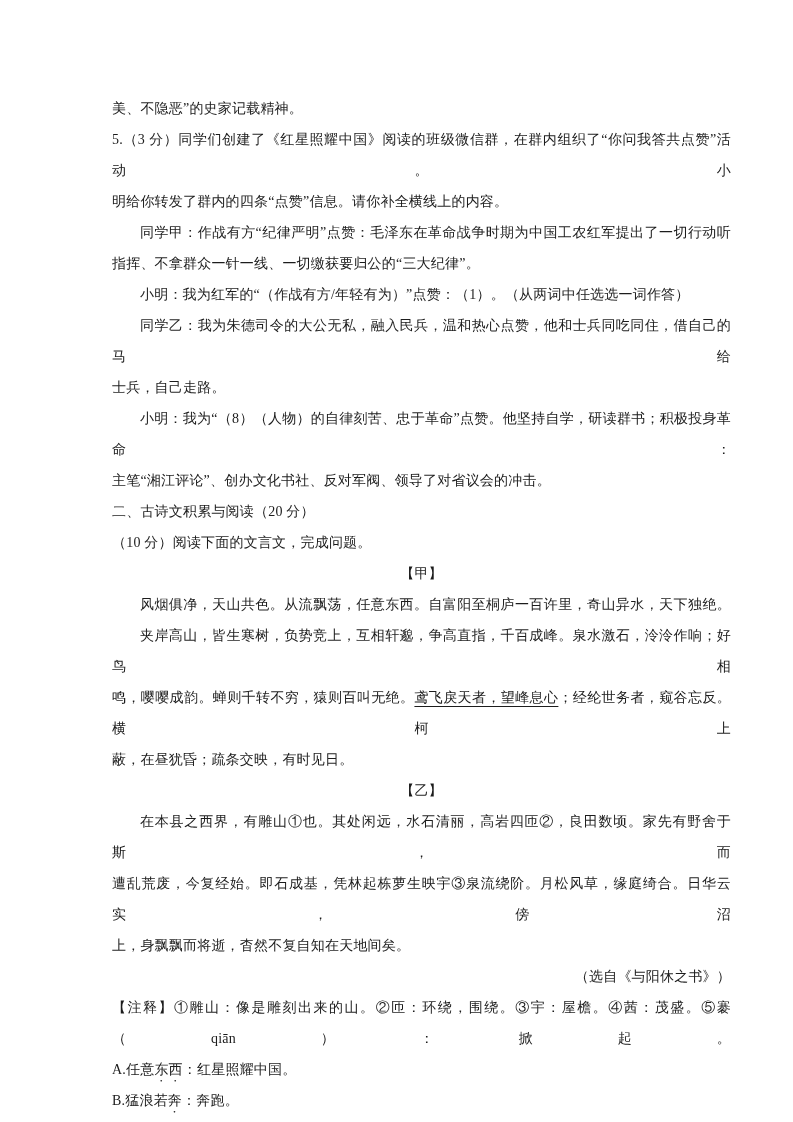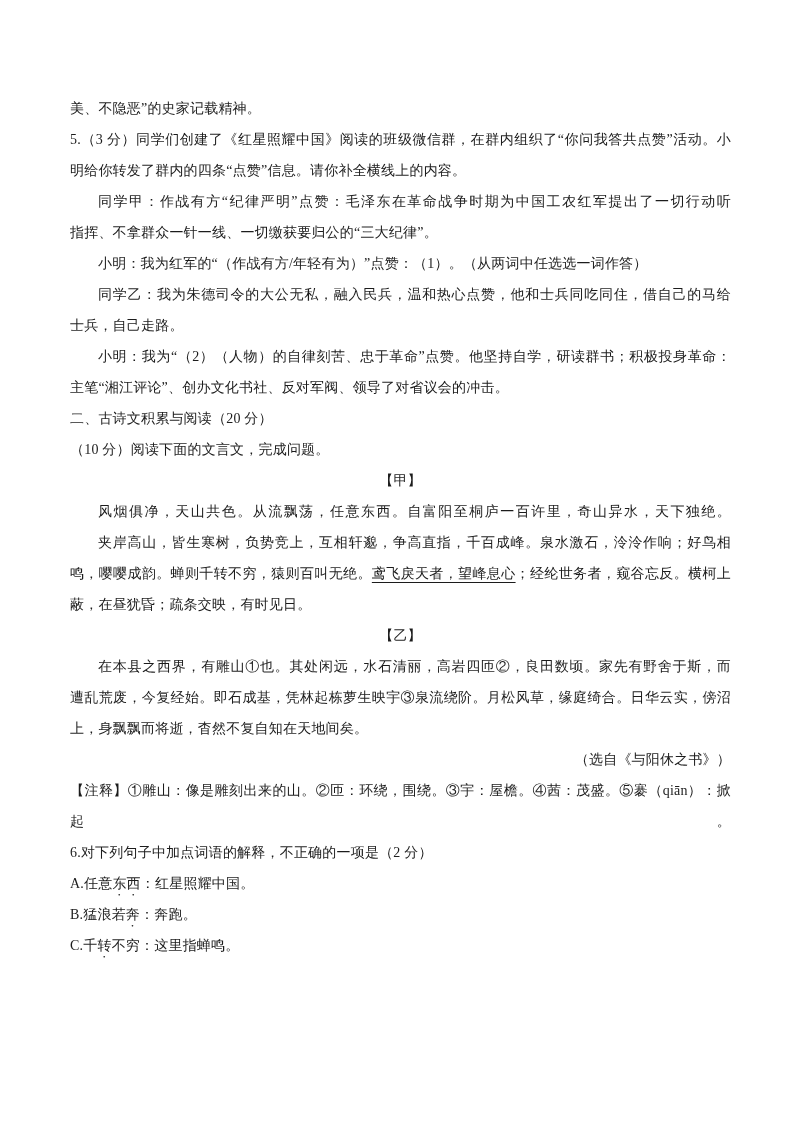--- a/index.html
+++ b/index.html
@@ -14,21 +14,21 @@
   }
   .content {
     position: absolute;
     left: 70px;
     top: 93px;
     width: 661px;
     font-size: 14px;
     line-height: 31px;
     letter-spacing: 0.2px;
   }
-  .line { white-space: nowrap; }
+  .line { white-space: nowrap; margin-left: 42px; }
   .line.fill {
     white-space: normal;
     text-align: justify;
     text-align-last: justify;
   }
   .line.indent { text-indent: 2em; }
   .line.center { text-align: center; text-align-last: center; white-space: normal; }
   .line.right { text-align: center; text-align-last: right; white-space: normal; }
   .ul {
     text-decoration: underline;
@@ -55,39 +55,38 @@
     <div class="line">明给你转发了群内的四条“点赞”信息。请你补全横线上的内容。</div>
 
     <div class="line indent fill">同学甲：作战有方“纪律严明”点赞：毛泽东在革命战争时期为中国工农红军提出了一切行动听</div>
     <div class="line">指挥、不拿群众一针一线、一切缴获要归公的“三大纪律”。</div>
 
     <div class="line indent">小明：我为红军的“（作战有方/年轻有为）”点赞：（1）。（从两词中任选选一词作答）</div>
 
     <div class="line indent fill">同学乙：我为朱德司令的大公无私，融入民兵，温和热心点赞，他和士兵同吃同住，借自己的马给</div>
     <div class="line">士兵，自己走路。</div>
 
-    <div class="line indent fill">小明：我为“（2）（人物）的自律刻苦、忠于革命”点赞。他坚持自学，研读群书；积极投身革命：</div>
+    <div class="line indent fill">小明：我为“（8）（人物）的自律刻苦、忠于革命”点赞。他坚持自学，研读群书；积极投身革命：</div>
     <div class="line">主笔“湘江评论”、创办文化书社、反对军阀、领导了对省议会的冲击。</div>
 
     <div class="line">二、古诗文积累与阅读（20 分）</div>
     <div class="line">（10 分）阅读下面的文言文，完成问题。</div>
 
     <div class="line center">【甲】</div>
     <div class="line indent fill">风烟俱净，天山共色。从流飘荡，任意东西。自富阳至桐庐一百许里，奇山异水，天下独绝。</div>
     <div class="line indent fill">夹岸高山，皆生寒树，负势竞上，互相轩邈，争高直指，千百成峰。泉水激石，泠泠作响；好鸟相</div>
     <div class="line fill"><span>鸣，嘤嘤成韵。蝉则千转不穷，猿则百叫无绝。</span><span class="ul">鸢飞戾天者，望峰息心</span><span>；经纶世务者，窥谷忘反。横柯上</span></div>
     <div class="line">蔽，在昼犹昏；疏条交映，有时见日。</div>
 
     <div class="line center">【乙】</div>
     <div class="line indent fill">在本县之西界，有雕山①也。其处闲远，水石清丽，高岩四匝②，良田数顷。家先有野舍于斯，而</div>
     <div class="line fill">遭乱荒废，今复经始。即石成基，凭林起栋萝生映宇③泉流绕阶。月松风草，缘庭绮合。日华云实，傍沼</div>
     <div class="line">上，身飘飘而将逝，杳然不复自知在天地间矣。</div>
     <div class="line right">（选自《与阳休之书》）</div>
 
     <div class="line fill">【注释】①雕山：像是雕刻出来的山。②匝：环绕，围绕。③宇：屋檐。④茜：茂盛。⑤褰（qiān）：掀起。</div>
 
-    <div class="line">6.对下列句子中加点词语的解释，不正确的一项是（2 分）</div>
     <div class="line"><span>A.任意</span><span class="dot">东西</span><span>：红星照耀中国。</span></div>
     <div class="line"><span>B.猛浪若</span><span class="dot">奔</span><span>：奔跑。</span></div>
     <div class="line"><span>C.千</span><span class="dot">转</span><span>不穷：这里指蝉鸣。</span></div>
 
   </div>
 </div>
 
 </body></html>

